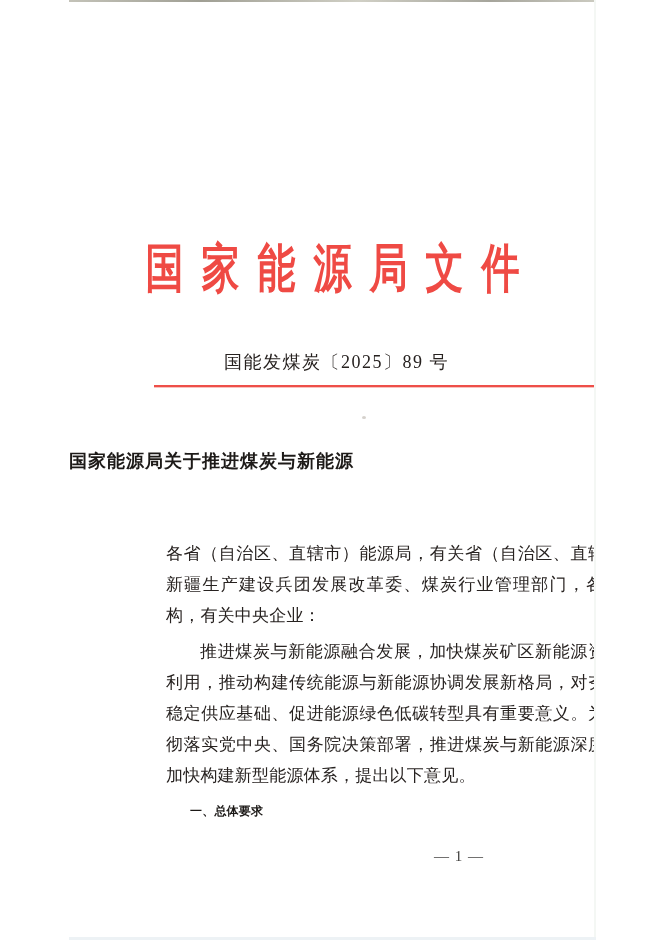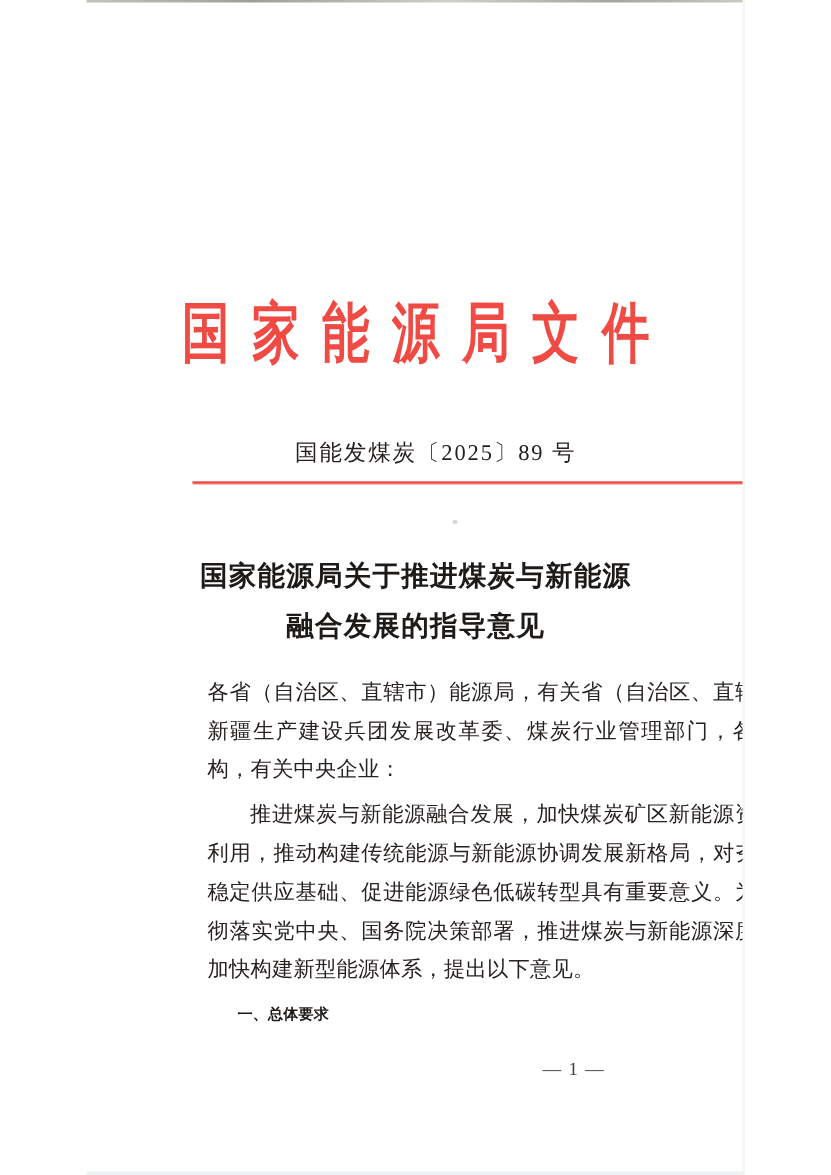--- a/index.html
+++ b/index.html
@@ -56,21 +56,21 @@
     color: #ef4a44;
     letter-spacing: 18px;
     text-indent: 18px;
     transform: scaleY(1.38);
     transform-origin: top center;
     white-space: nowrap;
   }
   
   .doc-number {
     position: absolute;
-    top: 349px; left: 16px;
+    top: 349px; left: 4px;
     width: 100%;
     text-align: center;
     font-size: 18px;
     line-height: 26px;
     color: #26211f;
     letter-spacing: 1.5px;
   }
   
   .red-rule {
     position: absolute;
@@ -79,22 +79,22 @@
     height: 2px;
     background: #ee4f49;
     box-shadow: 0 1px 0 rgba(238, 79, 73, 0.35);
   }
   
   .doc-title {
     position: absolute;
     top: 441px; left: 0;
     width: 100%;
     margin: 0;
-    text-align: center;
-    font-size: 22px;
+    text-align: left;
+    font-size: 18px;
     font-weight: bold;
     line-height: 40px;
     color: #1d1a18;
     letter-spacing: 1px;
   }
   
   .body-text {
     position: absolute;
     top: 538px; left: 97px;
     width: 492px;
@@ -137,21 +137,21 @@
   <div class="scan-edge-top"></div>
 
   <div class="letterhead-title">国家能源局文件</div>
 
   <div class="doc-number">国能发煤炭〔2025〕89 号</div>
 
   <div class="red-rule"></div>
 
   <div class="scan-speck"></div>
 
-  <h1 class="doc-title"><span>国家能源局关于推进煤炭与新能源</span><br><span>融合发展的指导意见</span></h1>
+  <h1 class="doc-title"><span>国家能源局关于推进煤炭与新能源</span><br></h1>
 
   <div class="body-text">
     <p>各省（自治区、直辖市）能源局，有关省（自治区、直辖市）及新疆生产建设兵团发展改革委、煤炭行业管理部门，各派出机构，有关中央企业：</p>
     <p class="para-indent">推进煤炭与新能源融合发展，加快煤炭矿区新能源资源开发利用，推动构建传统能源与新能源协调发展新格局，对夯实能源稳定供应基础、促进能源绿色低碳转型具有重要意义。为深入贯彻落实党中央、国务院决策部署，推进煤炭与新能源深度融合，加快构建新型能源体系，提出以下意见。</p>
     <p class="section-heading">一、总体要求</p>
   </div>
 
   <div class="page-number">— 1 —</div>
 
   <div class="scan-edge-right"></div>

